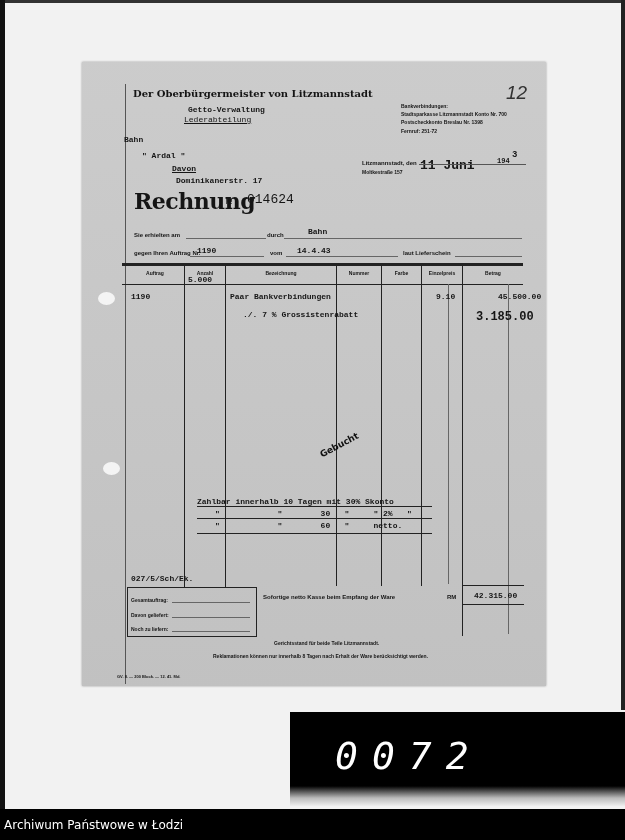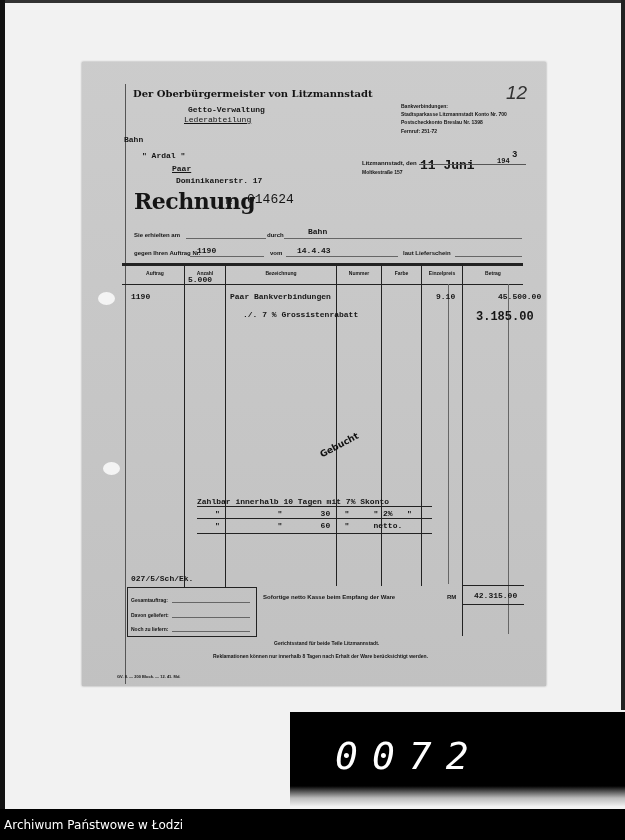--- a/index.html
+++ b/index.html
@@ -44,21 +44,21 @@
 <div class="abs mono" style="left:188px;top:105px;font-size:8px;font-weight:bold">Getto-Verwaltung</div>
 <div class="abs mono" style="left:184px;top:115px;font-size:8px;text-decoration:underline">Lederabteilung</div>
 
 <div class="abs small" style="left:401px;top:103px">Bankverbindungen:</div>
 <div class="abs small" style="left:401px;top:111px">Stadtsparkasse Litzmannstadt Konto Nr. 700</div>
 <div class="abs small" style="left:401px;top:119px">Postscheckkonto Breslau Nr. 1398</div>
 <div class="abs small" style="left:401px;top:128px">Fernruf: 251-72</div>
 
 <div class="abs mono" style="left:124px;top:135px;font-size:8px;font-weight:bold">Bahn</div>
 <div class="abs mono" style="left:142px;top:151px;font-size:8px;font-weight:bold">" Ardal "</div>
-<div class="abs mono" style="left:172px;top:164px;font-size:8px;font-weight:bold;text-decoration:underline">Paar</div>
+<div class="abs mono" style="left:172px;top:164px;font-size:8px;font-weight:bold;text-decoration:underline">Davon</div>
 <div class="abs mono" style="left:176px;top:176px;font-size:8px;font-weight:bold">Dominikanerstr. 17</div>
 
 <div class="abs small" style="left:362px;top:160px;font-size:6px">Litzmannstadt, den</div>
 <div class="abs mono" style="left:420px;top:158px;font-size:13px;font-weight:bold">11 Juni</div>
 <div class="hline" style="left:419px;top:164px;width:107px;background:#555"></div>
 <div class="abs mono" style="left:497px;top:157px;font-size:7px;font-weight:bold">194</div>
 <div class="abs mono" style="left:512px;top:150px;font-size:9px;font-weight:bold">3</div>
 <div class="abs small" style="left:362px;top:169px">Moltkestraße 157</div>
 
 <div class="abs serif" style="left:134px;top:188px;font-size:22px;font-weight:bold;letter-spacing:-0.5px">Rechnung</div>
@@ -104,21 +104,21 @@
 <div class="abs mono" style="left:188px;top:275px;font-size:8px;font-weight:bold">5.000</div>
 <div class="abs mono" style="left:230px;top:292px;font-size:8px;font-weight:bold">Paar Bankverbindungen</div>
 <div class="abs mono" style="left:436px;top:292px;font-size:8px;font-weight:bold">9.10</div>
 <div class="abs mono" style="left:498px;top:292px;font-size:8px;font-weight:bold">45.500.00</div>
 
 <div class="abs mono" style="left:243px;top:310px;font-size:8px;font-weight:bold">./. 7 % Grossistenrabatt</div>
 <div class="abs mono" style="left:476px;top:310px;font-size:12px;font-weight:bold">3.185.00</div>
 
 <div class="stamp">Gebucht</div>
 
-<div class="abs mono" style="left:197px;top:497px;font-size:8px;font-weight:bold;white-space:pre">Zahlbar innerhalb 10 Tagen mit 7% Skonto</div>
+<div class="abs mono" style="left:197px;top:497px;font-size:8px;font-weight:bold;white-space:pre">Zahlbar innerhalb 10 Tagen mit 30% Skonto</div>
 <div class="hline" style="left:197px;top:506px;width:235px"></div>
 <div class="abs mono" style="left:215px;top:509px;font-size:8px;font-weight:bold;white-space:pre">"            "        30   "     " 2%   "</div>
 <div class="hline" style="left:197px;top:518px;width:235px"></div>
 <div class="abs mono" style="left:215px;top:521px;font-size:8px;font-weight:bold;white-space:pre">"            "        60   "     netto.</div>
 <div class="hline" style="left:197px;top:533px;width:235px"></div>
 
 <div class="abs mono" style="left:131px;top:574px;font-size:8px;font-weight:bold">027/5/Sch/Ek.</div>
 
 <div class="abs" style="left:127px;top:587px;width:128px;height:48px;border:1px solid #222"></div>
 <div class="abs small" style="left:131px;top:597px">Gesamtauftrag:</div>

